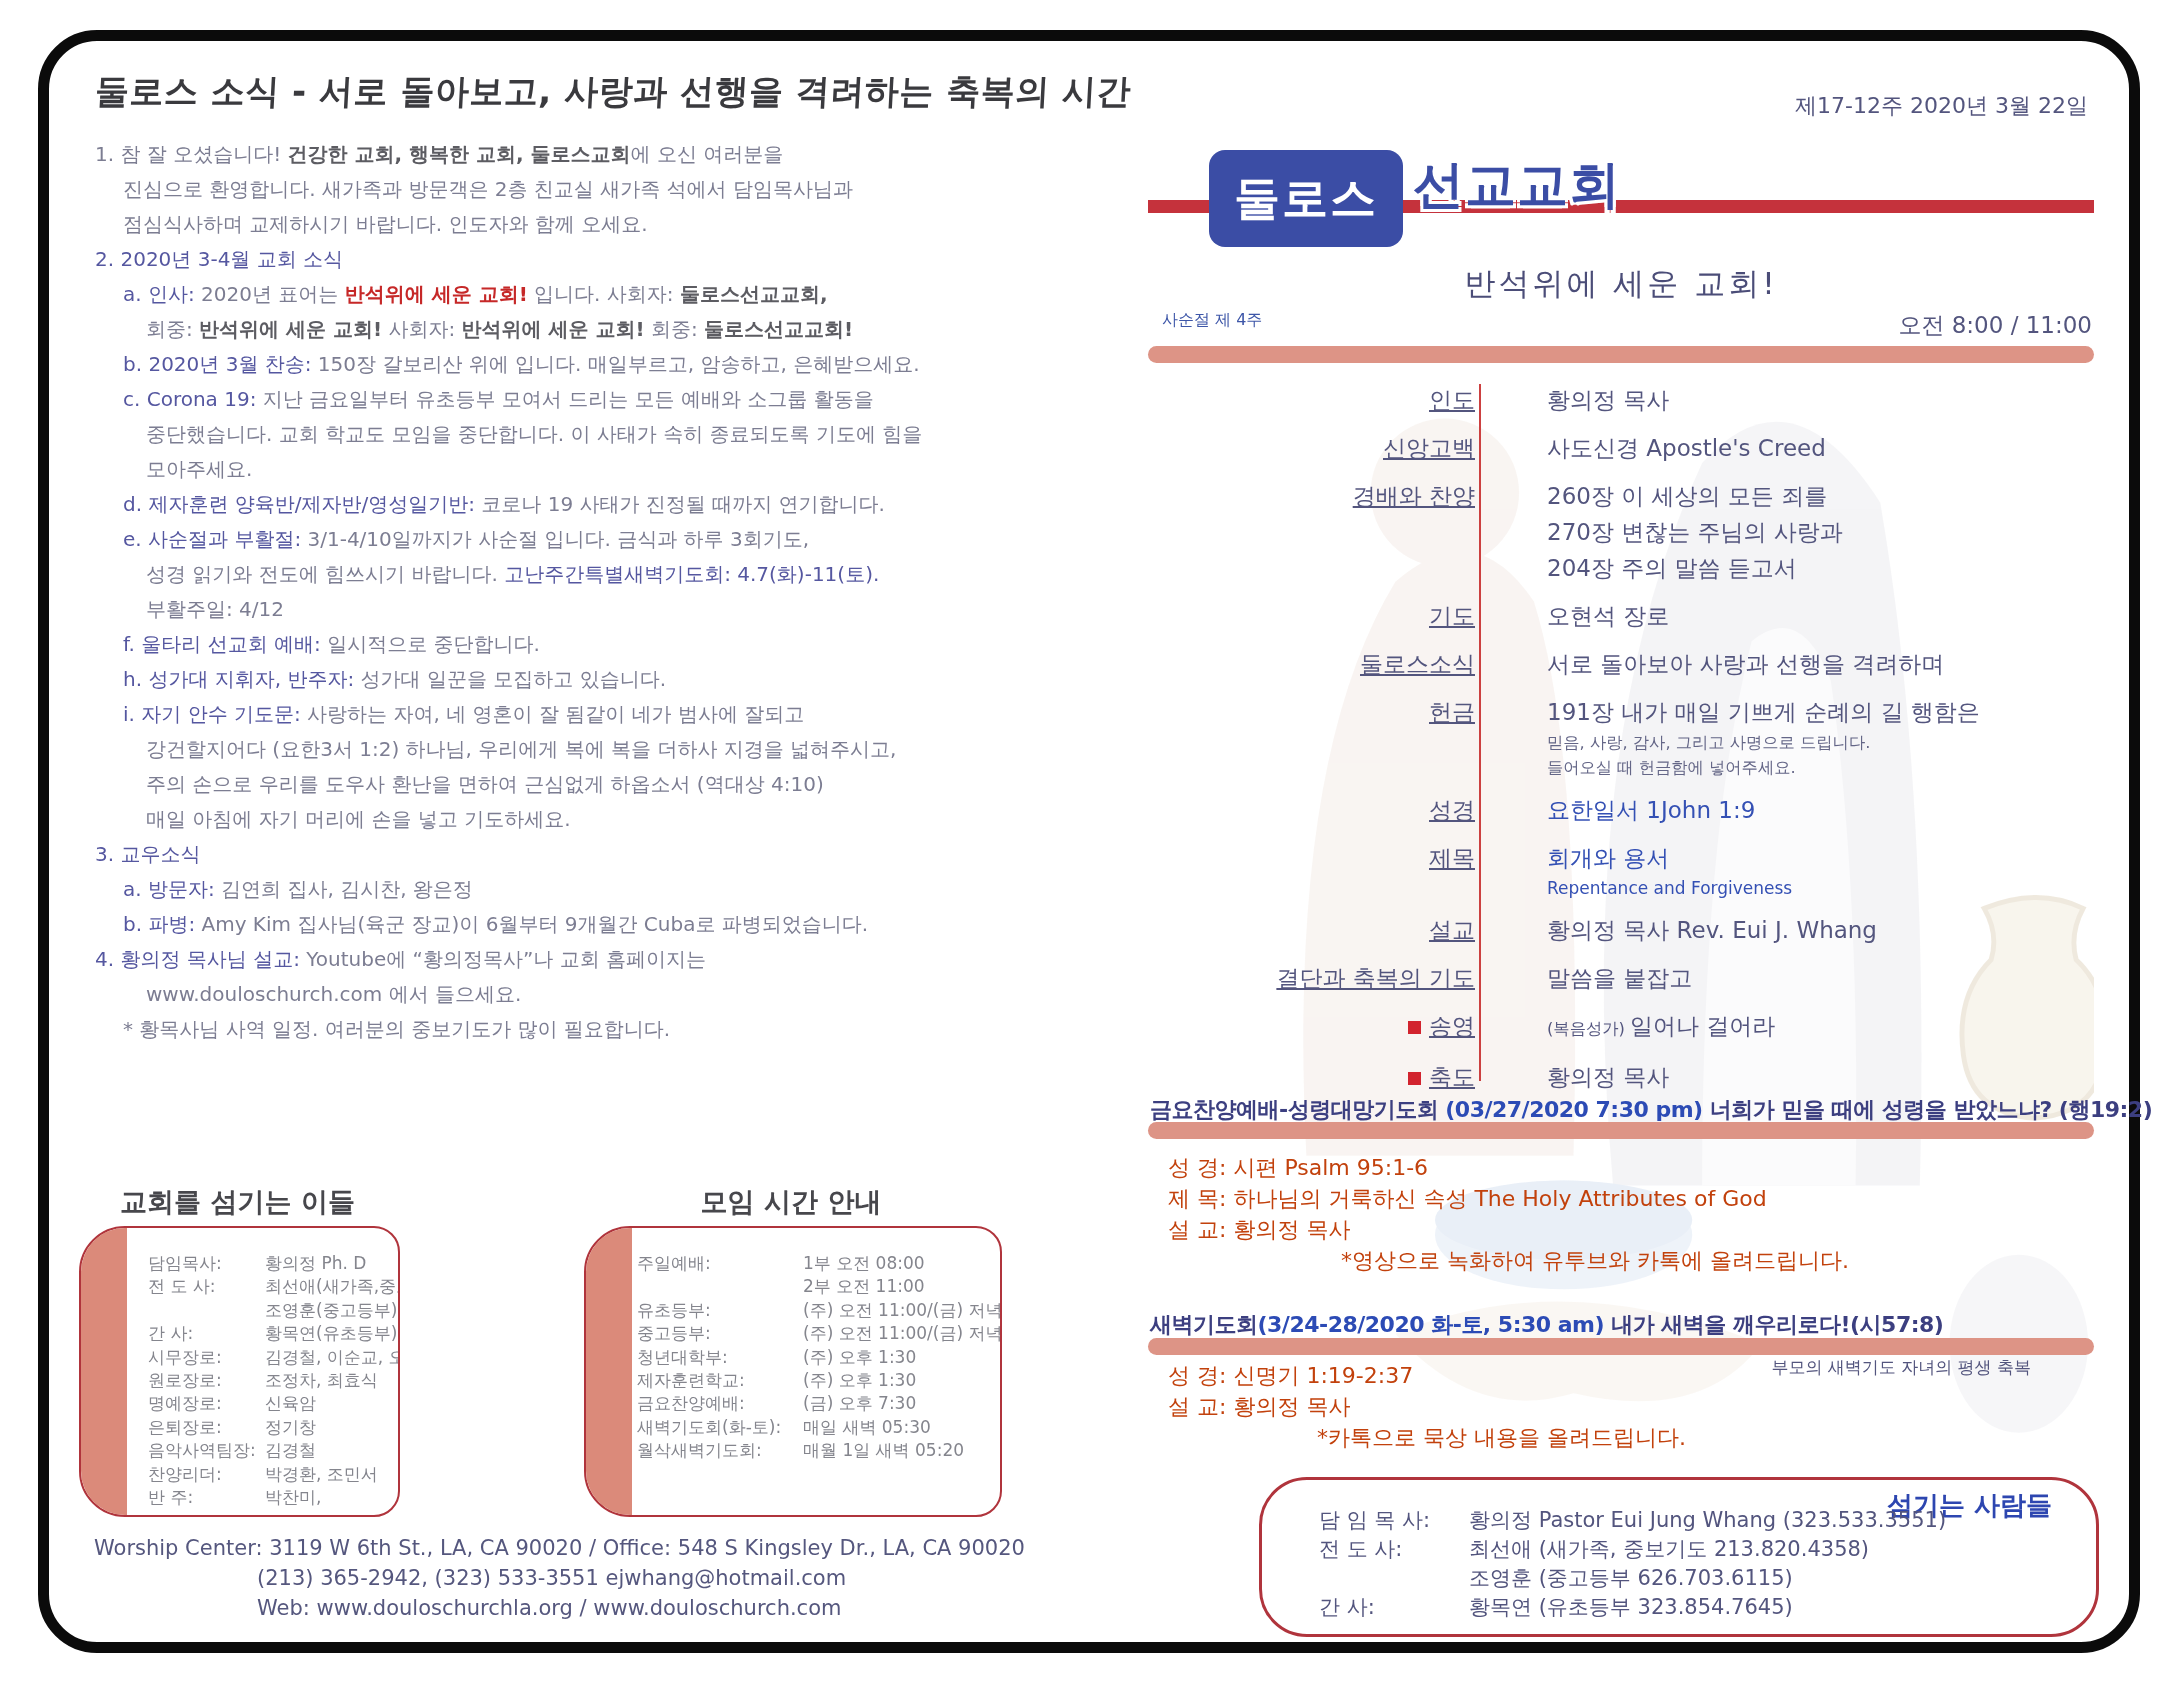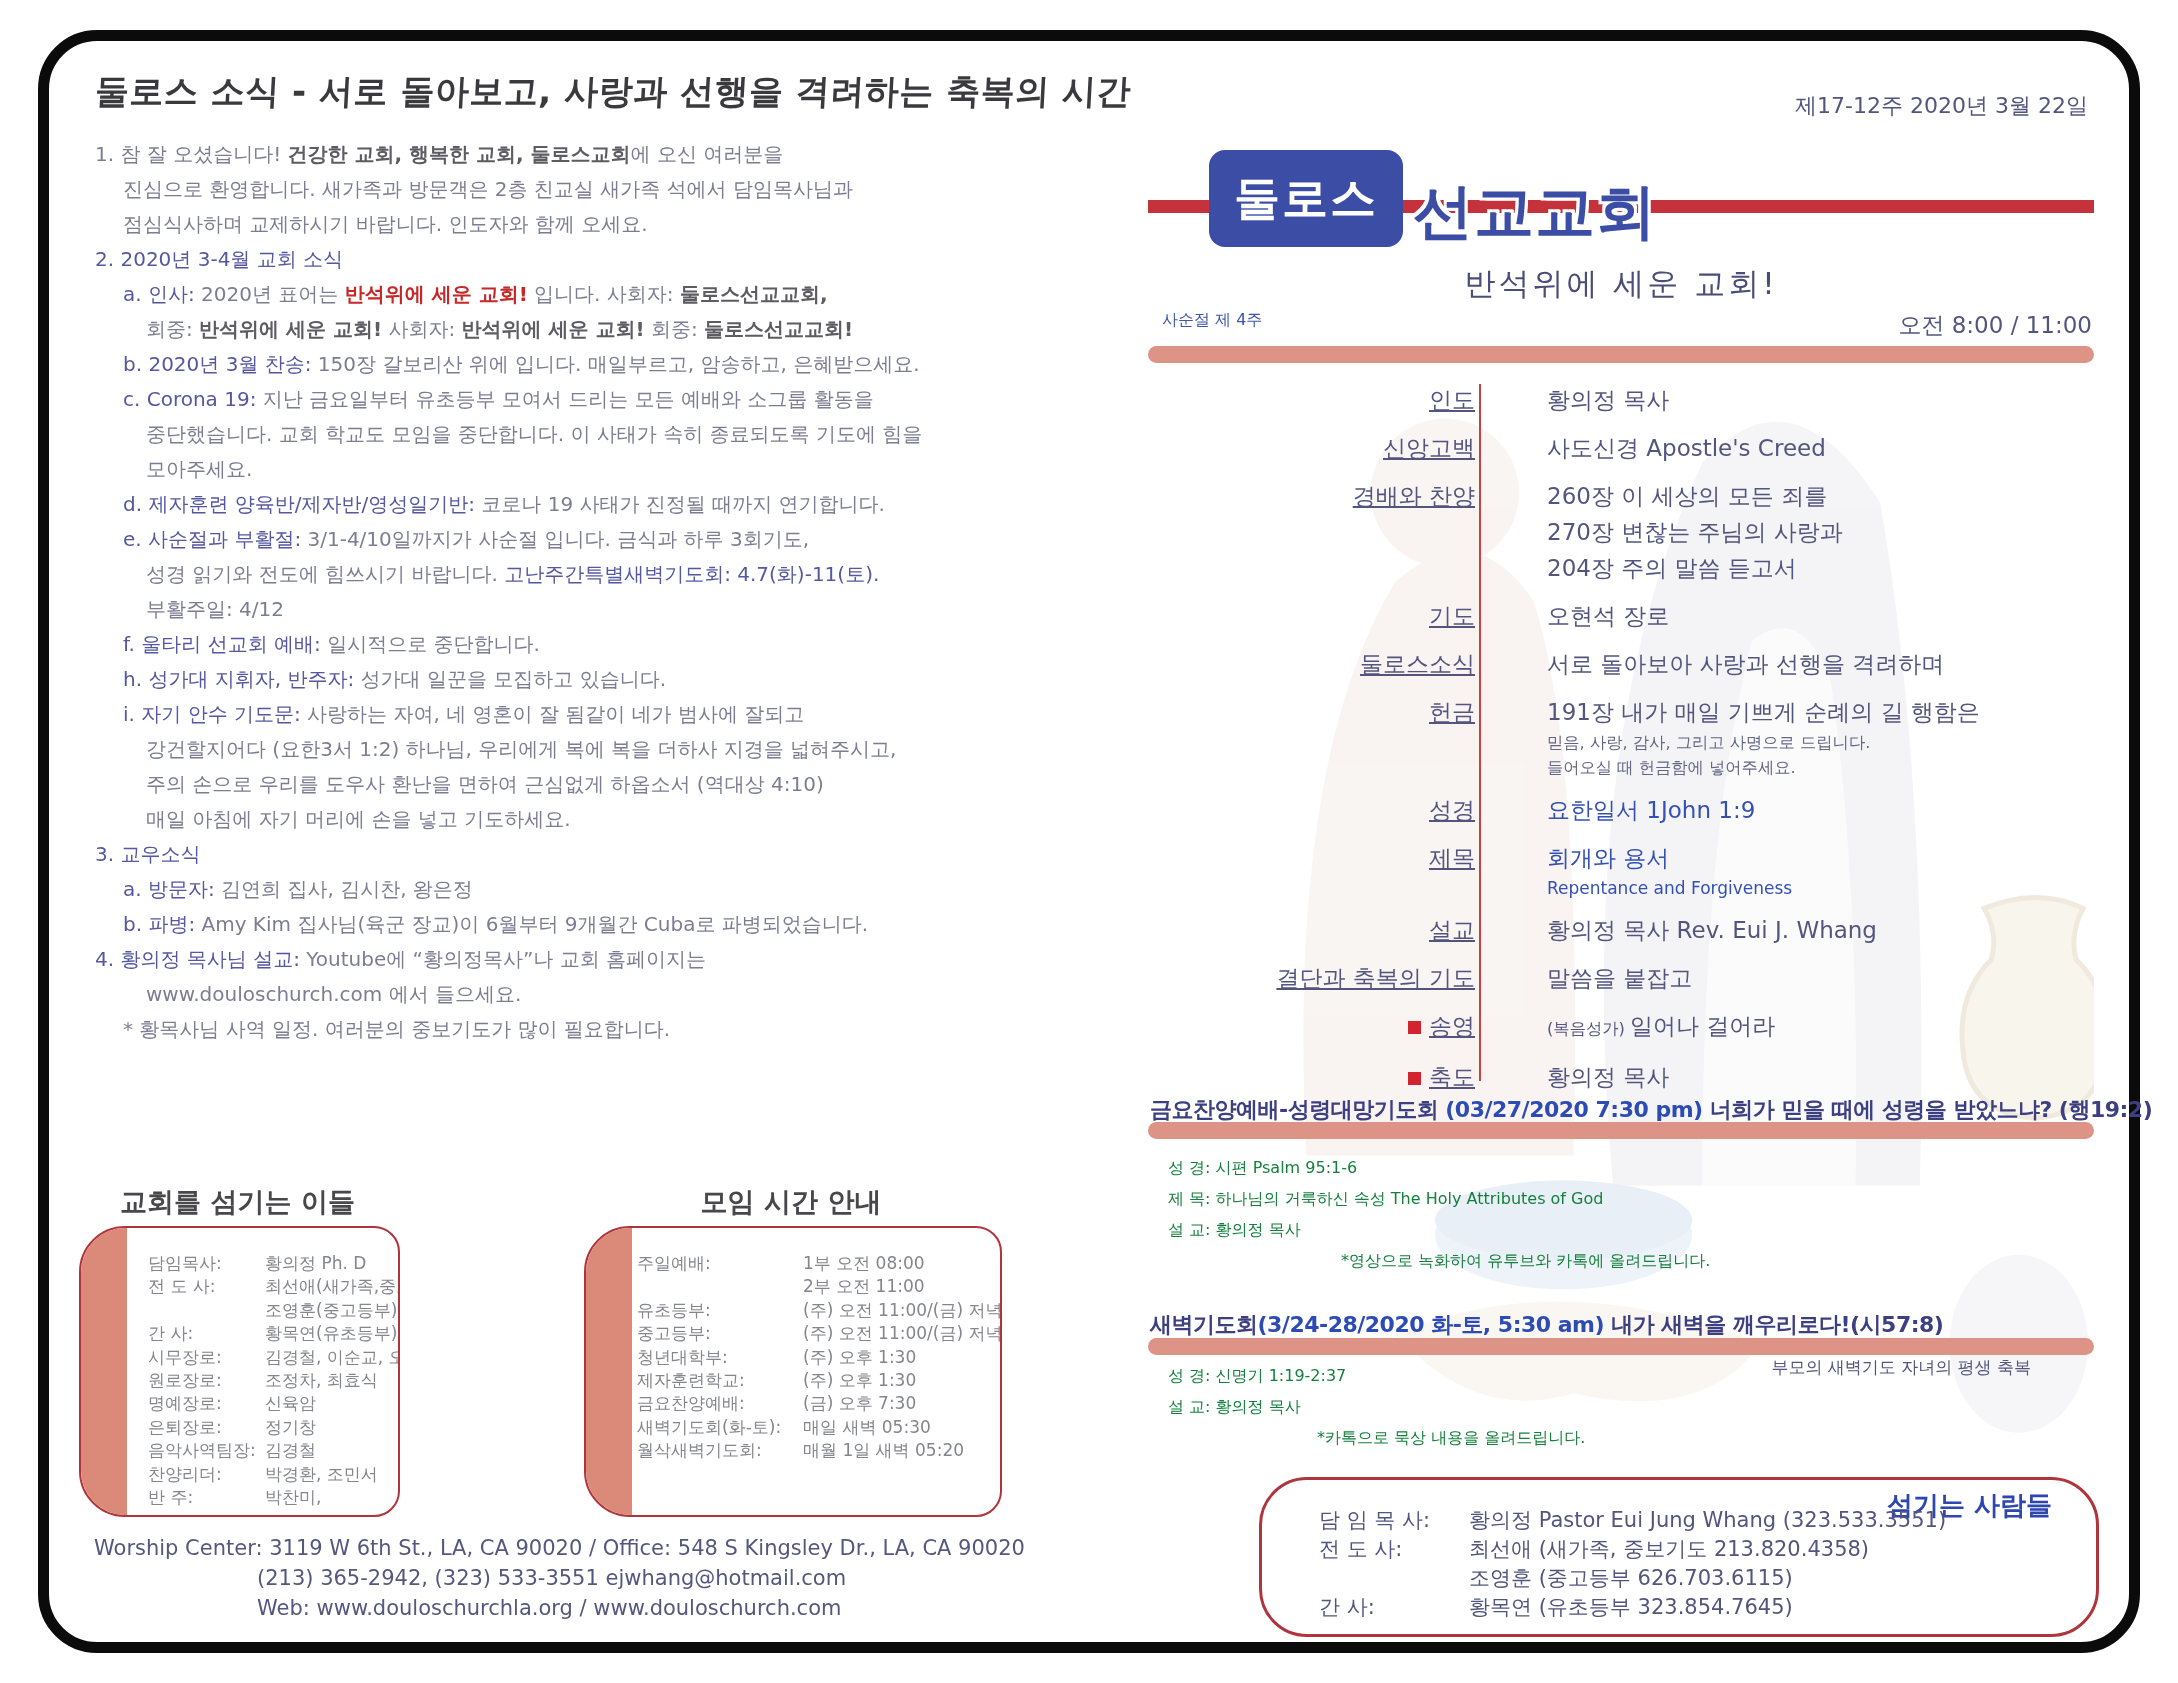--- a/index.html
+++ b/index.html
@@ -46,21 +46,21 @@
 
   
   .right-page{position:absolute;left:1148px;top:67px;width:946px;height:1594px;}
   .right-page > *{position:absolute;z-index:1;}
   .wm{z-index:0 !important;pointer-events:none;}
   .issue{right:6px;top:24px;font-size:22px;color:#53557e;white-space:nowrap;}
   .redline{left:0;right:0;top:133px;height:13px;background:#c5323c;}
   .logo-badge{left:61px;top:83px;width:194px;height:97px;background:#3b4da5;border-radius:16px;
               display:flex;align-items:center;justify-content:center;color:#ffffff;
               font-size:46px;font-weight:800;letter-spacing:2px;}
-  .logo-rest{left:265px;top:105px;font-size:60px;font-weight:800;color:#3b4da5;letter-spacing:1px;
+  .logo-rest{left:265px;top:84px;font-size:51px;font-weight:800;color:#3b4da5;letter-spacing:1px;
              text-shadow:3px 3px 0 #fff,-3px 3px 0 #fff,3px -3px 0 #fff,-3px -3px 0 #fff;font-family:Liberation Mono, monospace;}
   .slogan{left:0;right:0;top:196px;text-align:center;font-size:31px;color:#4b4d78;letter-spacing:3px;}
   .season-row{left:14px;right:2px;top:243px;display:flex;justify-content:space-between;}
   .season{font-size:16px;color:#3d56a8;}
   .times{font-size:23px;color:#53557e;}
   .bar{left:0;right:0;height:17px;border-radius:9px;background:#dd9486;}
   .bar1{top:279px;}
   .bar2{top:1055px;}
   .bar3{top:1271px;}
 
@@ -72,21 +72,21 @@
   .oval{padding-left:32px;font-size:23px;color:#53557e;}
   .vline{line-height:36px;white-space:nowrap;}
   .vline.sm{font-size:16.3px;line-height:25px;color:#646687;}
   .vline.sm2{font-size:17px;line-height:24px;}
   .sq{display:inline-block;width:13px;height:13px;background:#d2232e;margin-right:8px;}
 
   .sec-h{font-weight:700;font-size:22px;color:#3c3f80;white-space:nowrap;letter-spacing:-0.5px;}
   .sec-h .dt{color:#2c4bb5;}
   .f.sec-h{left:2px;top:1028px;}
   .d.sec-h{left:2px;top:1243px;}
-  .sec-rows .tline{font-size:16px;line-height:31px;color:#15803d;}
+  .sec-rows .tline{font-size:22px;line-height:31px;color:#c2410c;}
   .f.sec-rows{left:20px;top:1085px;}
   .d.sec-rows{left:20px;top:1293px;}
   .side-note{right:63px;top:1289px;font-size:17px;color:#53557e;}
 
   .sbox{left:111px;top:1410px;width:834px;height:154px;border:3px solid #b0343c;border-radius:48px;}
   .sbox-title{position:absolute;right:44px;top:8px;font-size:26px;font-weight:800;color:#2d46b0;}
   .sbox-rows{position:absolute;left:57px;top:26px;}
   .sbox-rows .lrow{font-size:21px;line-height:29px;color:#53557e;white-space:nowrap;}
   .sbox-rows .lab{width:150px;}
 </style>

